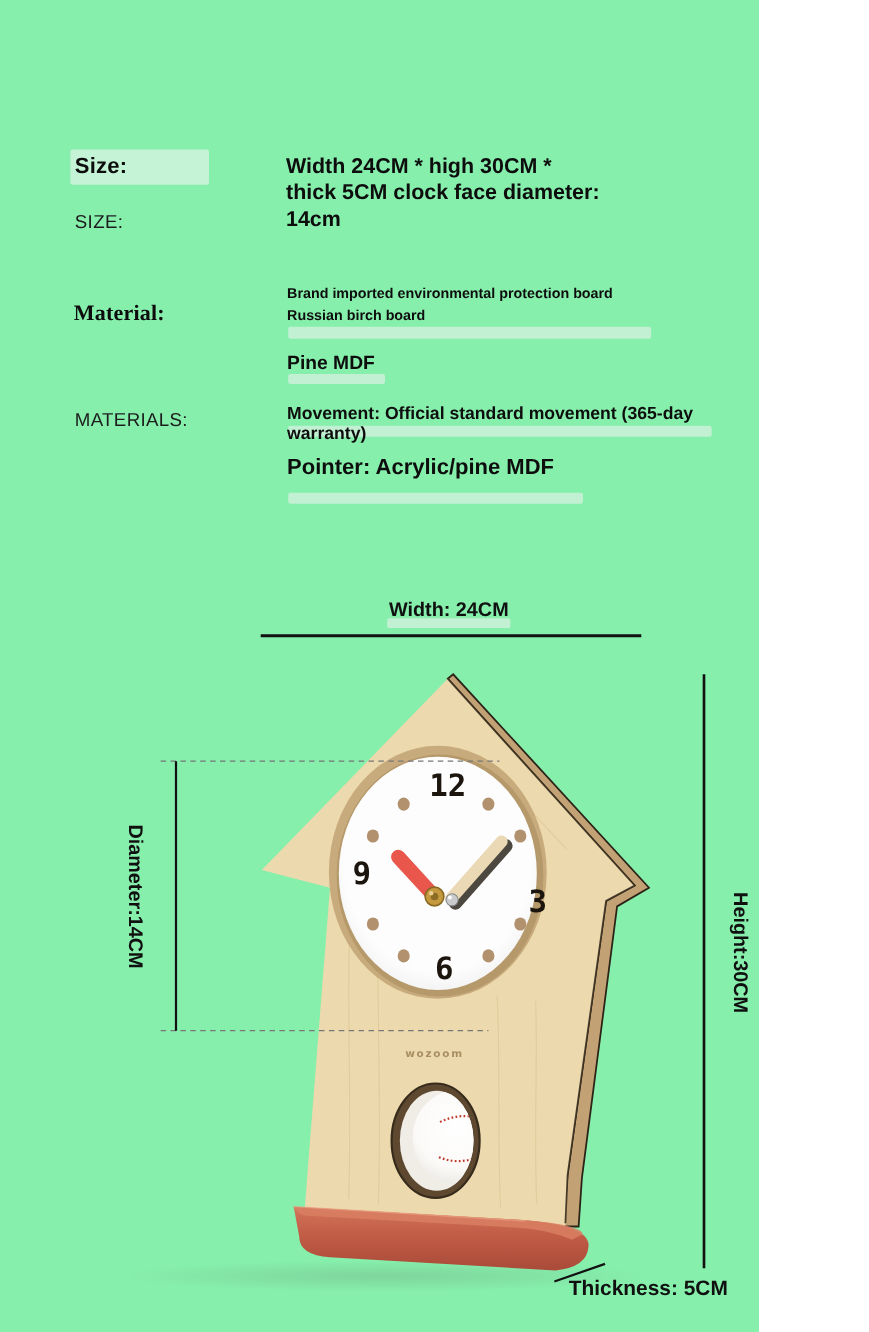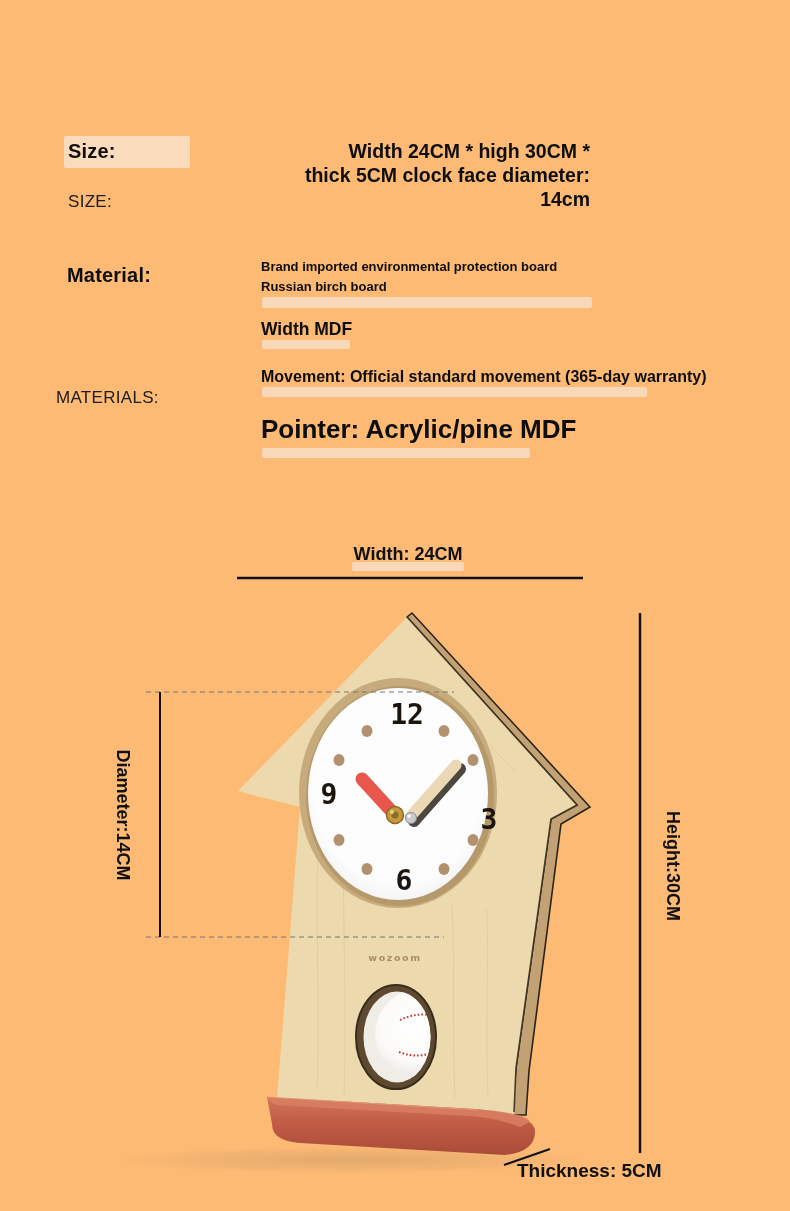--- a/index.html
+++ b/index.html
@@ -1,27 +1,27 @@
 <!DOCTYPE html>
 <html><head>
 <meta charset="utf-8">
 <style>
   html,body{margin:0;padding:0;background:#fff;}
-  .page{position:relative;width:790px;height:1211px;background:#fdba74;overflow:hidden;
+  .page{position:relative;width:690px;height:1211px;background:#86efac;overflow:hidden;
         font-family:"Liberation Sans",sans-serif;color:#0d0d0d;}
   .abs{position:absolute;}
   .ghost{position:absolute;background:#f2f2f2;opacity:.55;border-radius:2px;}
   .lbl-bold{font-size:20px;font-weight:700;letter-spacing:.2px;}
   .lbl-caps{font-size:17px;font-weight:400;color:#1c1c1c;letter-spacing:.3px;}
   .val{white-space:pre-line;font-weight:700;}
   .val-size{font-size:19.5px;line-height:24px;}
   .val-board{font-size:13px;line-height:19.5px;}
   .val-pine{font-size:17.5px;}
   .val-movement{font-size:16px;}
-  .val-pointer{font-size:26px;}
+  .val-pointer{font-size:20px;}
   svg{position:absolute;left:0;top:0;}
   .dim-label{font:700 18px "Liberation Sans",sans-serif;fill:#101010;}
   .dim-label-lg{font:700 19px "Liberation Sans",sans-serif;fill:#101010;}
   .numeral{font-family:"DejaVu Sans Mono",monospace;font-weight:700;font-size:28px;}
   .logo-text{font-family:"DejaVu Sans",sans-serif;font-weight:700;font-size:9.5px;letter-spacing:1.6px;}
 </style>
 </head>
 <body>
 
 <div class="page">
@@ -29,29 +29,29 @@
   <div class="ghost" style="left:64px;top:136px;width:126px;height:32px;background:#f8f8f8;"></div>
   <div class="ghost" style="left:262px;top:297px;width:330px;height:11px;"></div>
   <div class="ghost" style="left:262px;top:340px;width:88px;height:9px;"></div>
   <div class="ghost" style="left:262px;top:387px;width:385px;height:10px;"></div>
   <div class="ghost" style="left:262px;top:448px;width:268px;height:10px;"></div>
   <div class="ghost" style="left:352px;top:562px;width:112px;height:9px;"></div>
 
   <section>
     <div class="abs lbl-bold" style="left:68px;top:140px;">Size:</div>
     <div class="abs lbl-caps" style="left:68px;top:192px;">SIZE:</div>
-    <div class="abs val val-size" style="left:260px;top:139px;width:330px;text-align:right;">Width 24CM * high 30CM *
+    <div class="abs val val-size" style="left:260px;top:139px;width:330px;">Width 24CM * high 30CM *
 thick 5CM clock face diameter:
 14cm</div>
 
-    <div class="abs lbl-bold" style="left:67px;top:264px;">Material:</div>
+    <div class="abs lbl-bold" style="left:67px;top:274px;font-family:Liberation Serif, serif;">Material:</div>
     <div class="abs val val-board" style="left:261px;top:257px;width:360px;">Brand imported environmental protection board
 Russian birch board</div>
-    <div class="abs val val-pine" style="left:261px;top:319px;">Width MDF</div>
-    <div class="abs lbl-caps" style="left:56px;top:372px;margin-top:16px;">MATERIALS:</div>
+    <div class="abs val val-pine" style="left:261px;top:319px;">Pine MDF</div>
+    <div class="abs lbl-caps" style="left:68px;top:372px;">MATERIALS:</div>
     <div class="abs val val-movement" style="left:261px;top:368px;">Movement: Official standard movement (365-day warranty)</div>
     <div class="abs val val-pointer" style="left:261px;top:414px;">Pointer: Acrylic/pine MDF</div>
   </section>
 
   <svg width="790" height="1211" viewBox="0 0 790 1211">
     <defs>
       <linearGradient id="baseGrad" x1="0" y1="0" x2="0" y2="1">
         <stop offset="0" stop-color="#d2745a"></stop>
         <stop offset="0.45" stop-color="#c15c46"></stop>
         <stop offset="1" stop-color="#a94b39"></stop>

